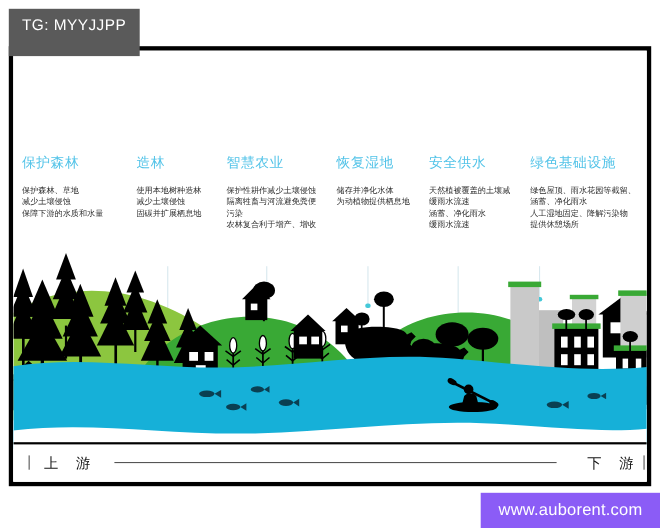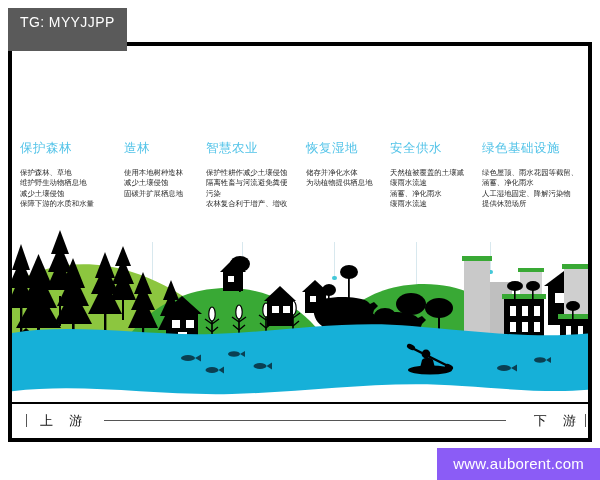--- a/index.html
+++ b/index.html
@@ -79,21 +79,20 @@
 <div id="poster">
  <div id="poster-inner">
 
 
   <div id="cols">
 
     <div class="col" style="left:8px;width:112px;">
       <div class="col-h">保护森林</div>
       <div class="col-b">
         <div>保护森林、草地</div>
-        <div>维护野生动物栖息地</div>
         <div>减少土壤侵蚀</div>
         <div>保障下游的水质和水量</div>
       </div>
     </div>
 
     <div class="col" style="left:112px;width:100px;">
       <div class="col-h">造林</div>
       <div class="col-b">
         <div>使用本地树种造林</div>
         <div>减少土壤侵蚀</div>

